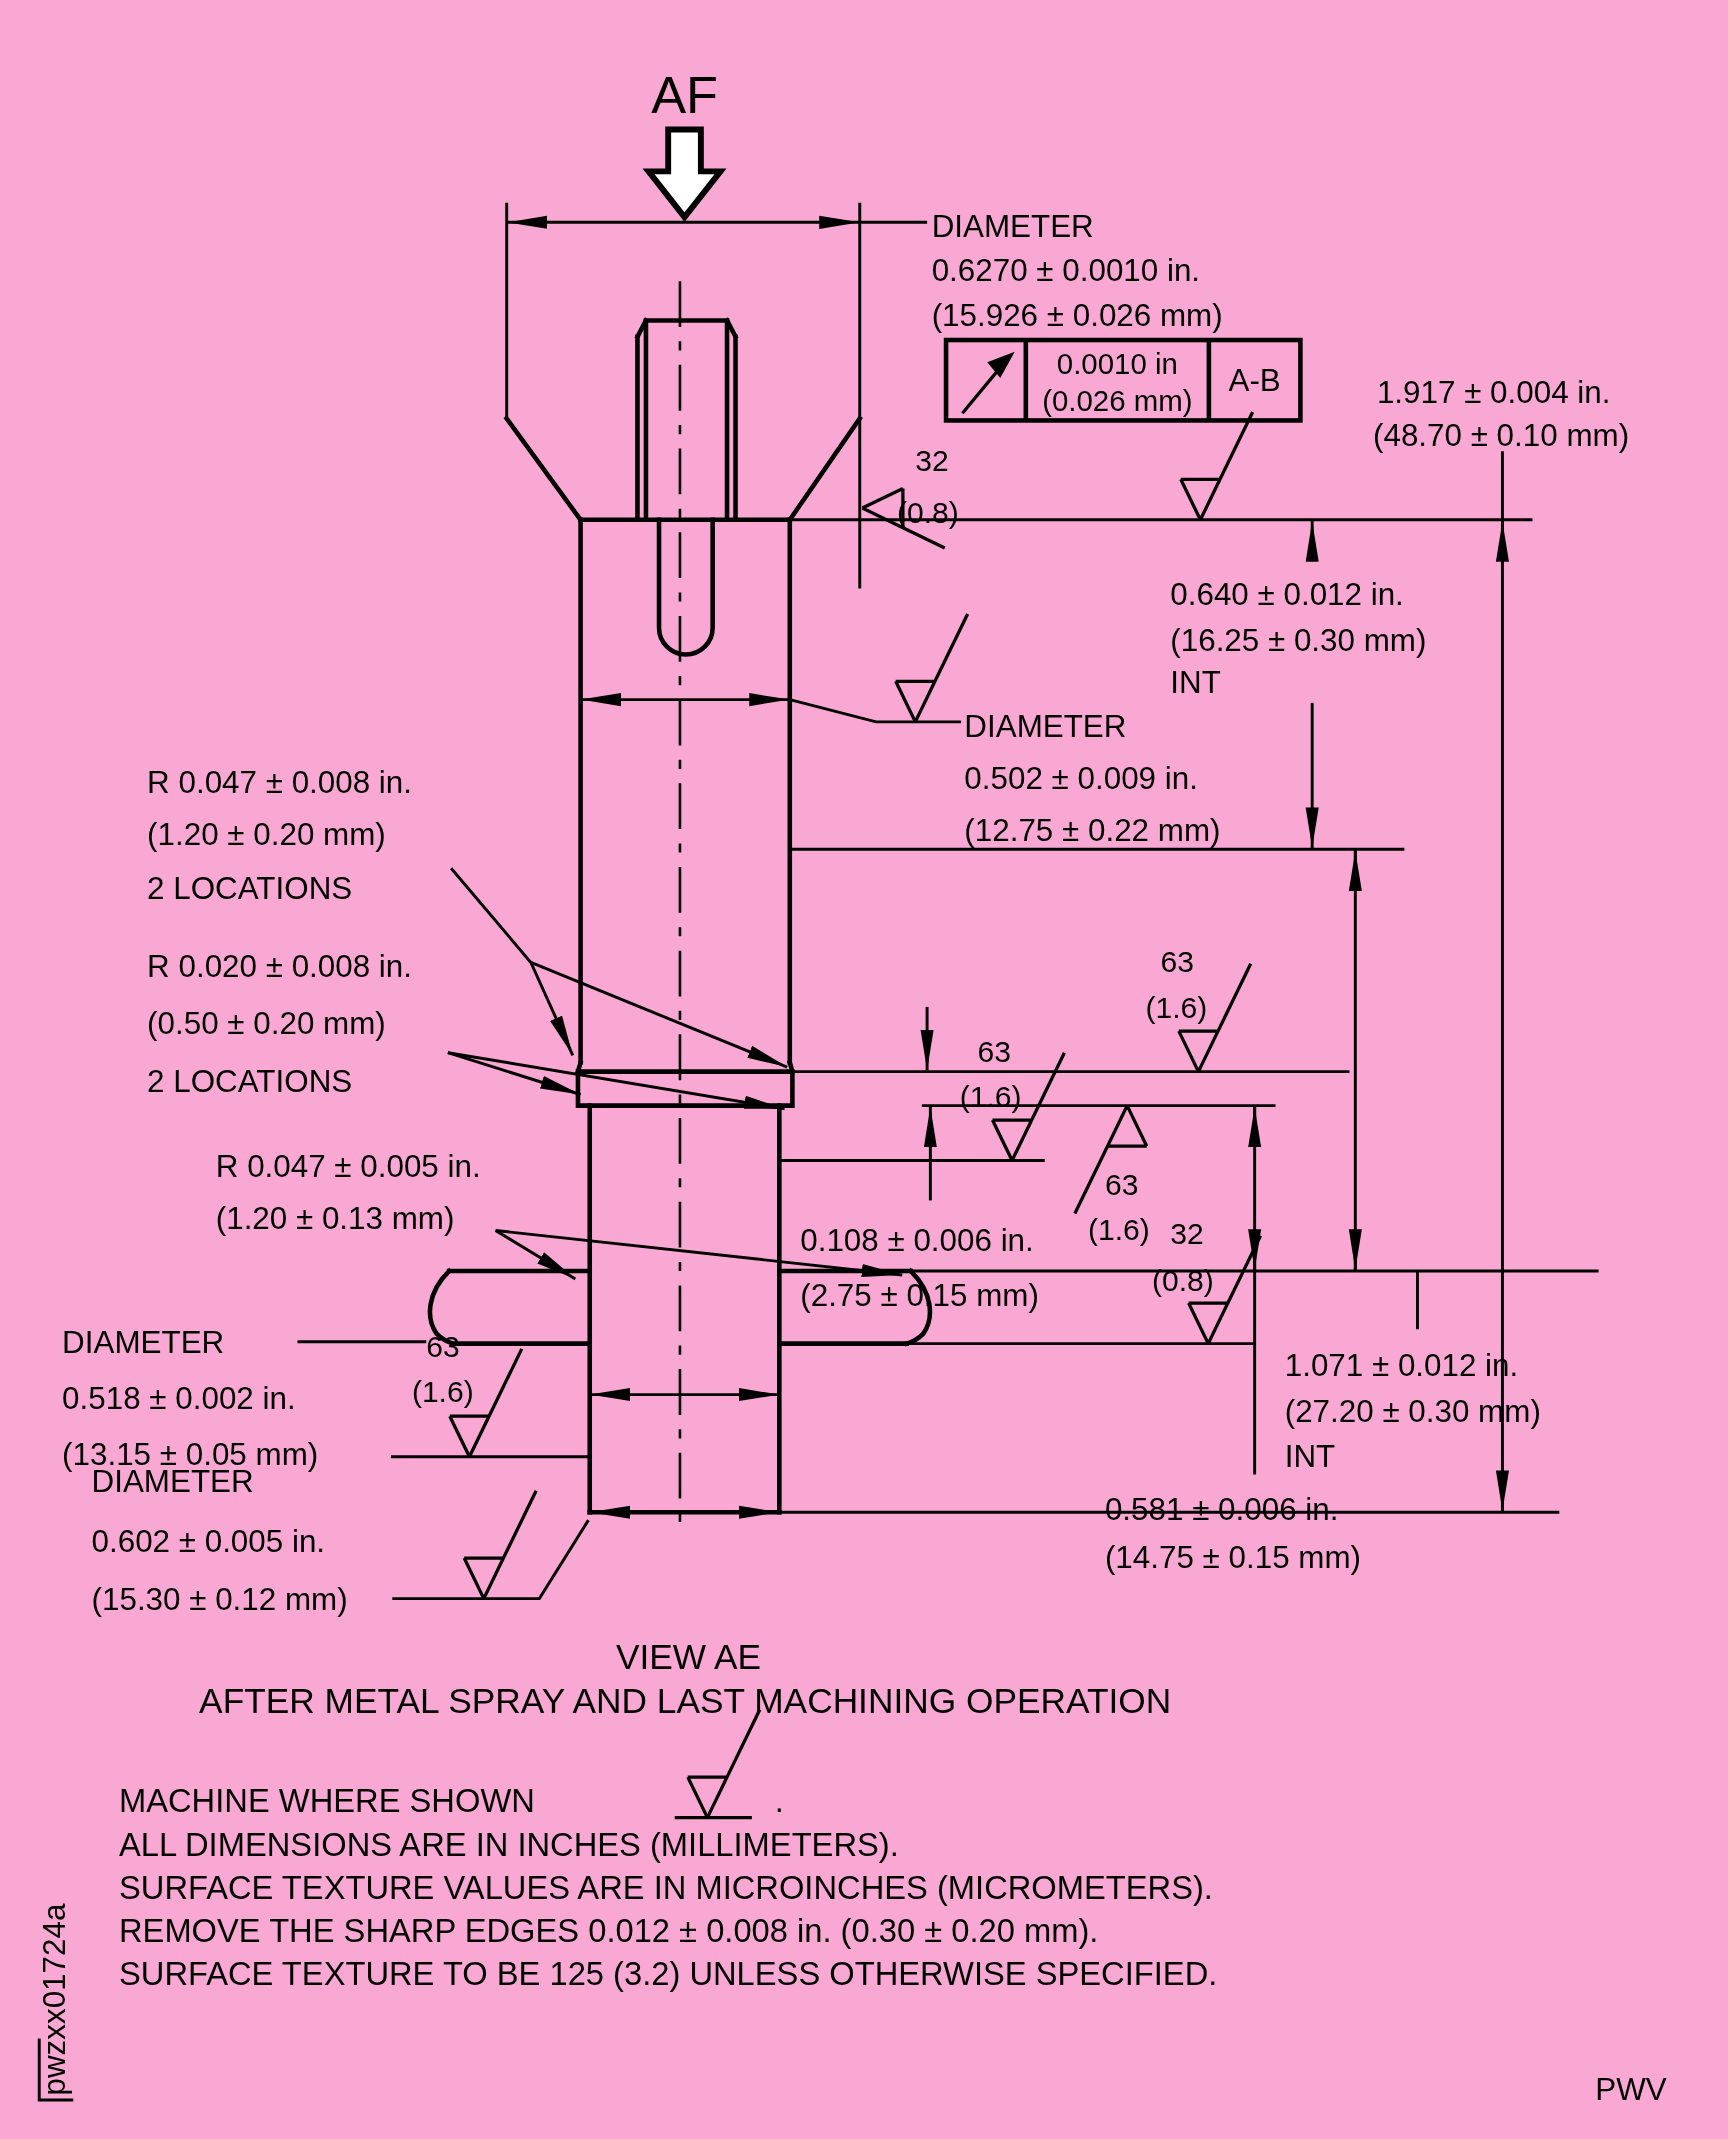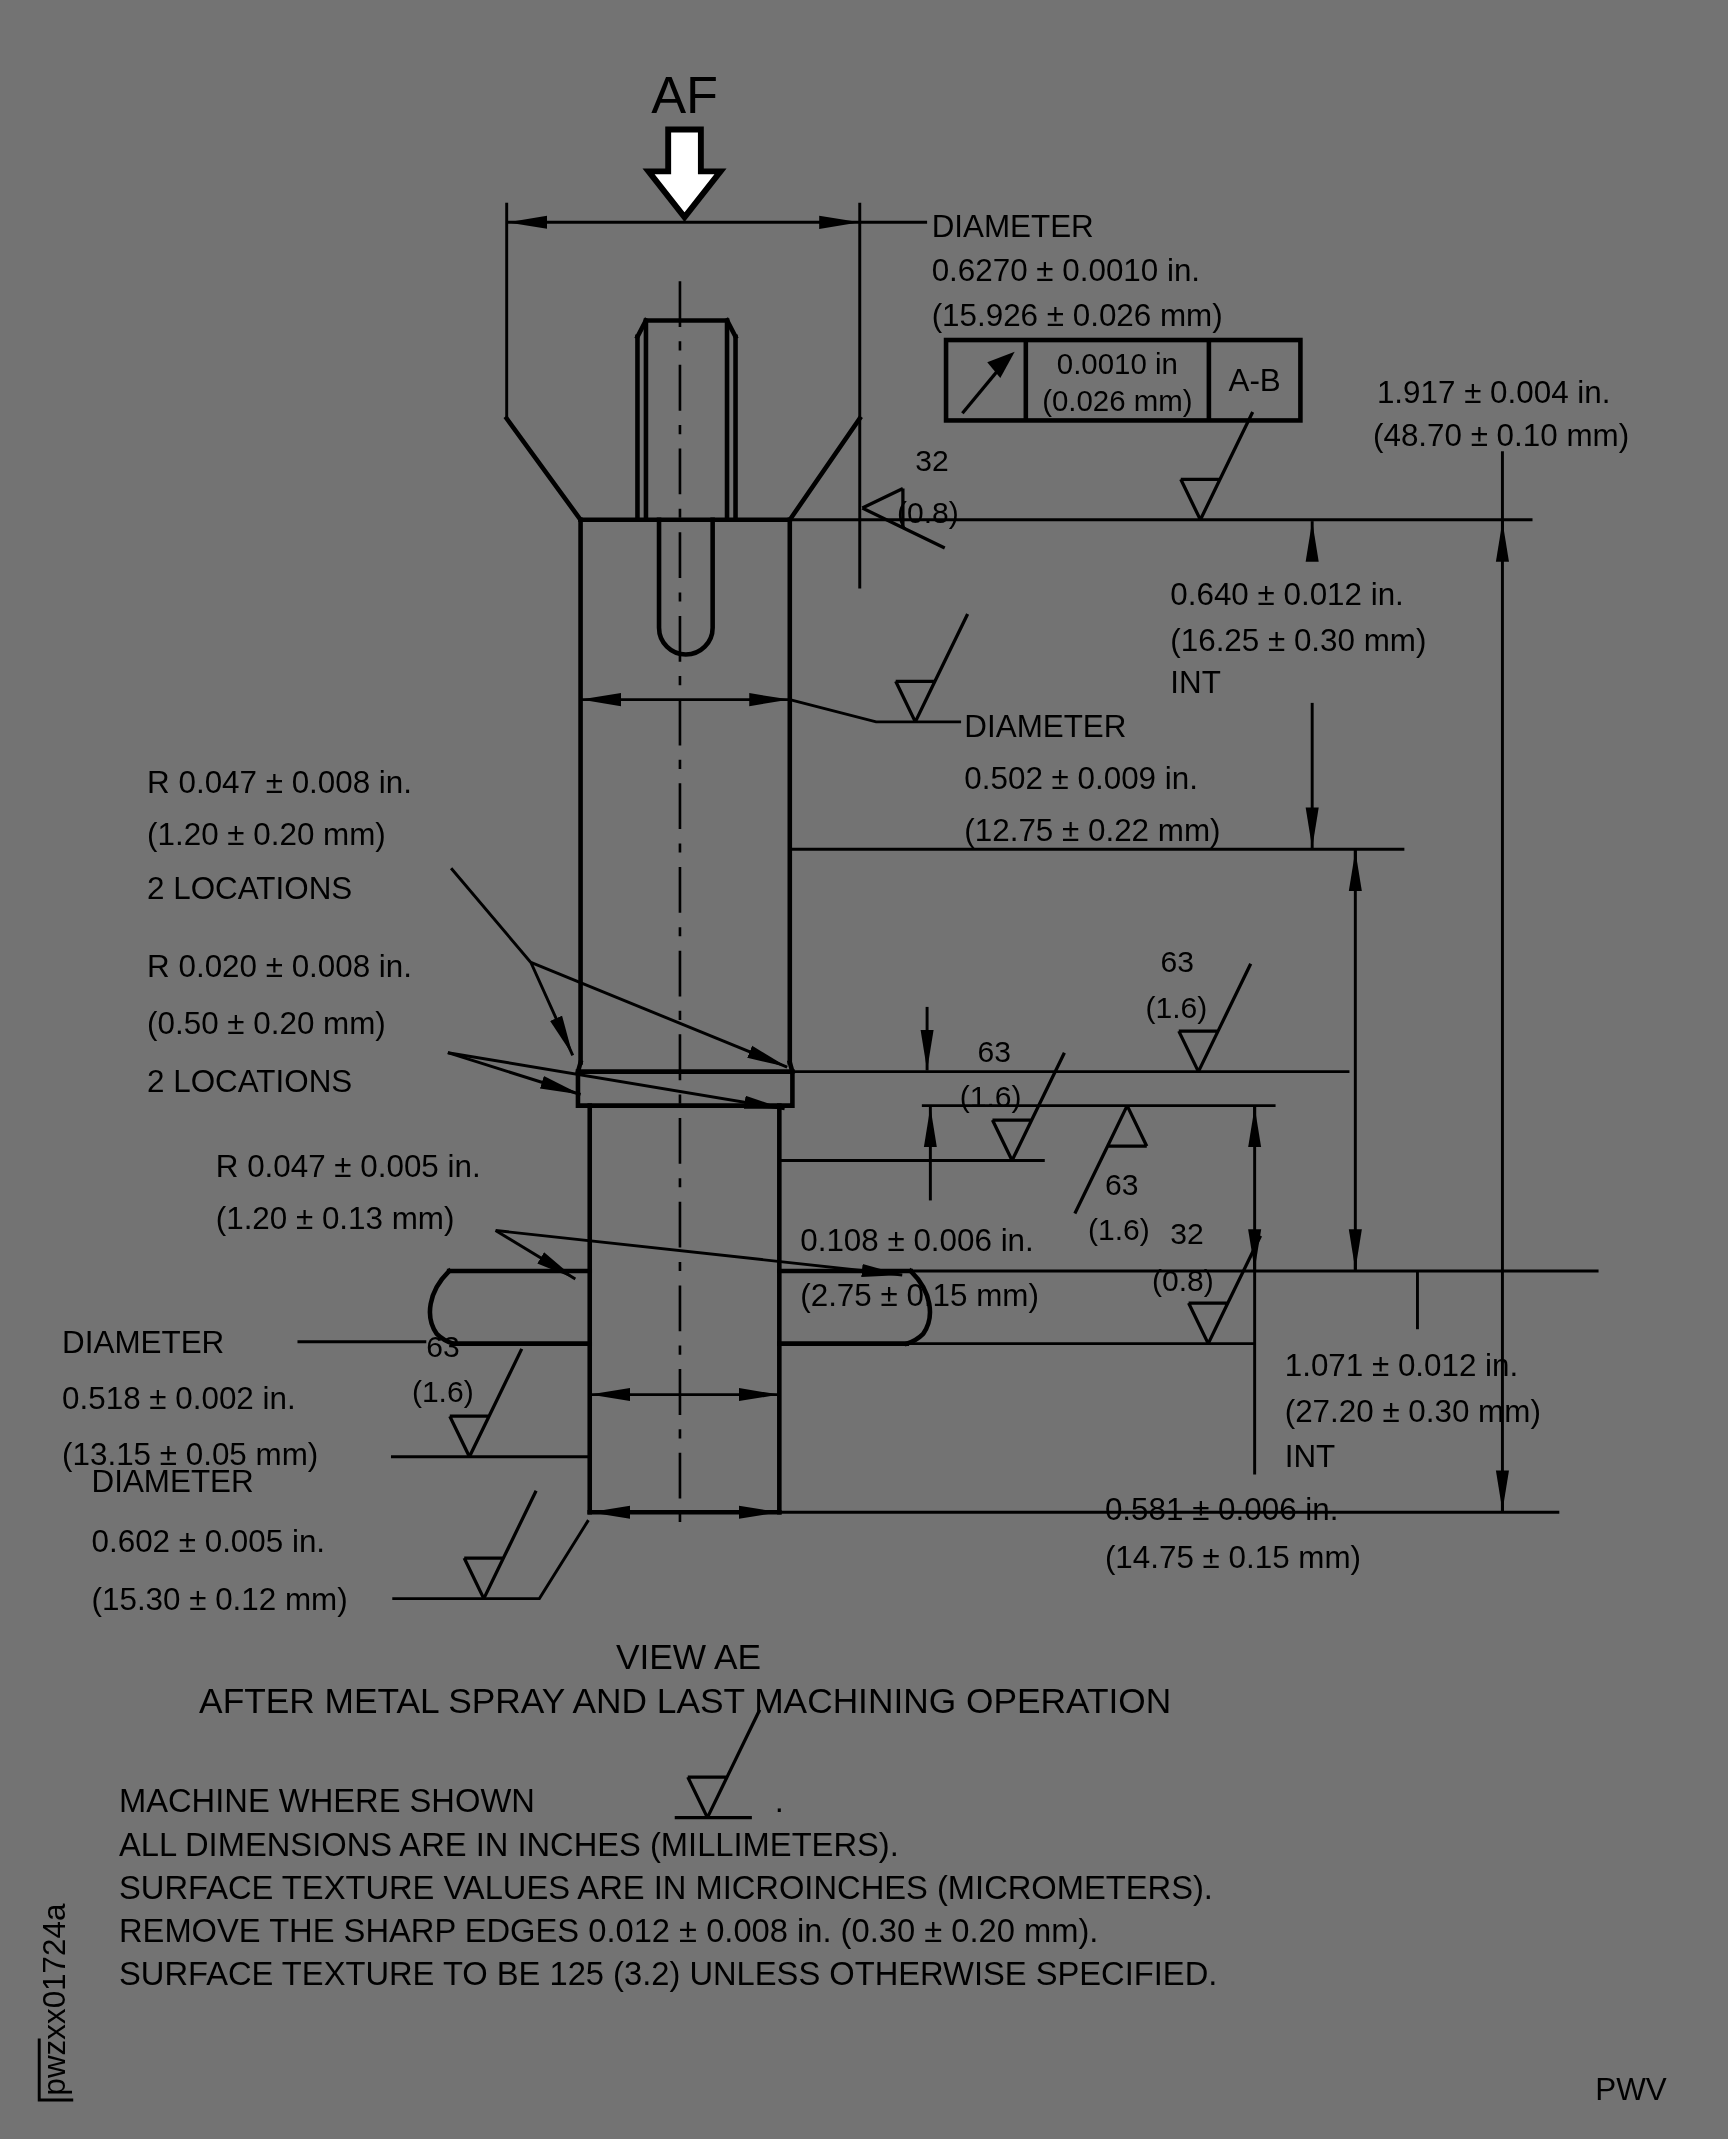--- a/index.html
+++ b/index.html
@@ -1,16 +1,16 @@
 <!DOCTYPE html>
 <html style="font-size:10.5px"><head>
 <meta charset="utf-8">
 <style>
   html,body{margin:0;padding:0;background:#fff;}
-  .canvas{position:relative;width:1728px;height:2140px;background:#737373;overflow:hidden;}
+  .canvas{position:relative;width:1728px;height:2140px;background:#f9a8d4;overflow:hidden;}
   svg{display:block;}
   .p{stroke:#000;stroke-width:7;fill:none;stroke-linecap:square;}
   .t{stroke:#000;stroke-width:4.5;fill:none;stroke-linecap:butt;}
   .cl{stroke:#000;stroke-width:4;fill:none;stroke-dasharray:70 22 14 22;}
   .fcf{stroke:#000;stroke-width:7;fill:none;}
   .sym{stroke:#000;stroke-width:5;fill:none;stroke-linecap:butt;}
   text{fill:#000;font-family:"Liberation Sans", sans-serif;}
   .f48{font-size:48px;}
   .f50{font-size:50px;}
   .f45{font-size:45px;}

